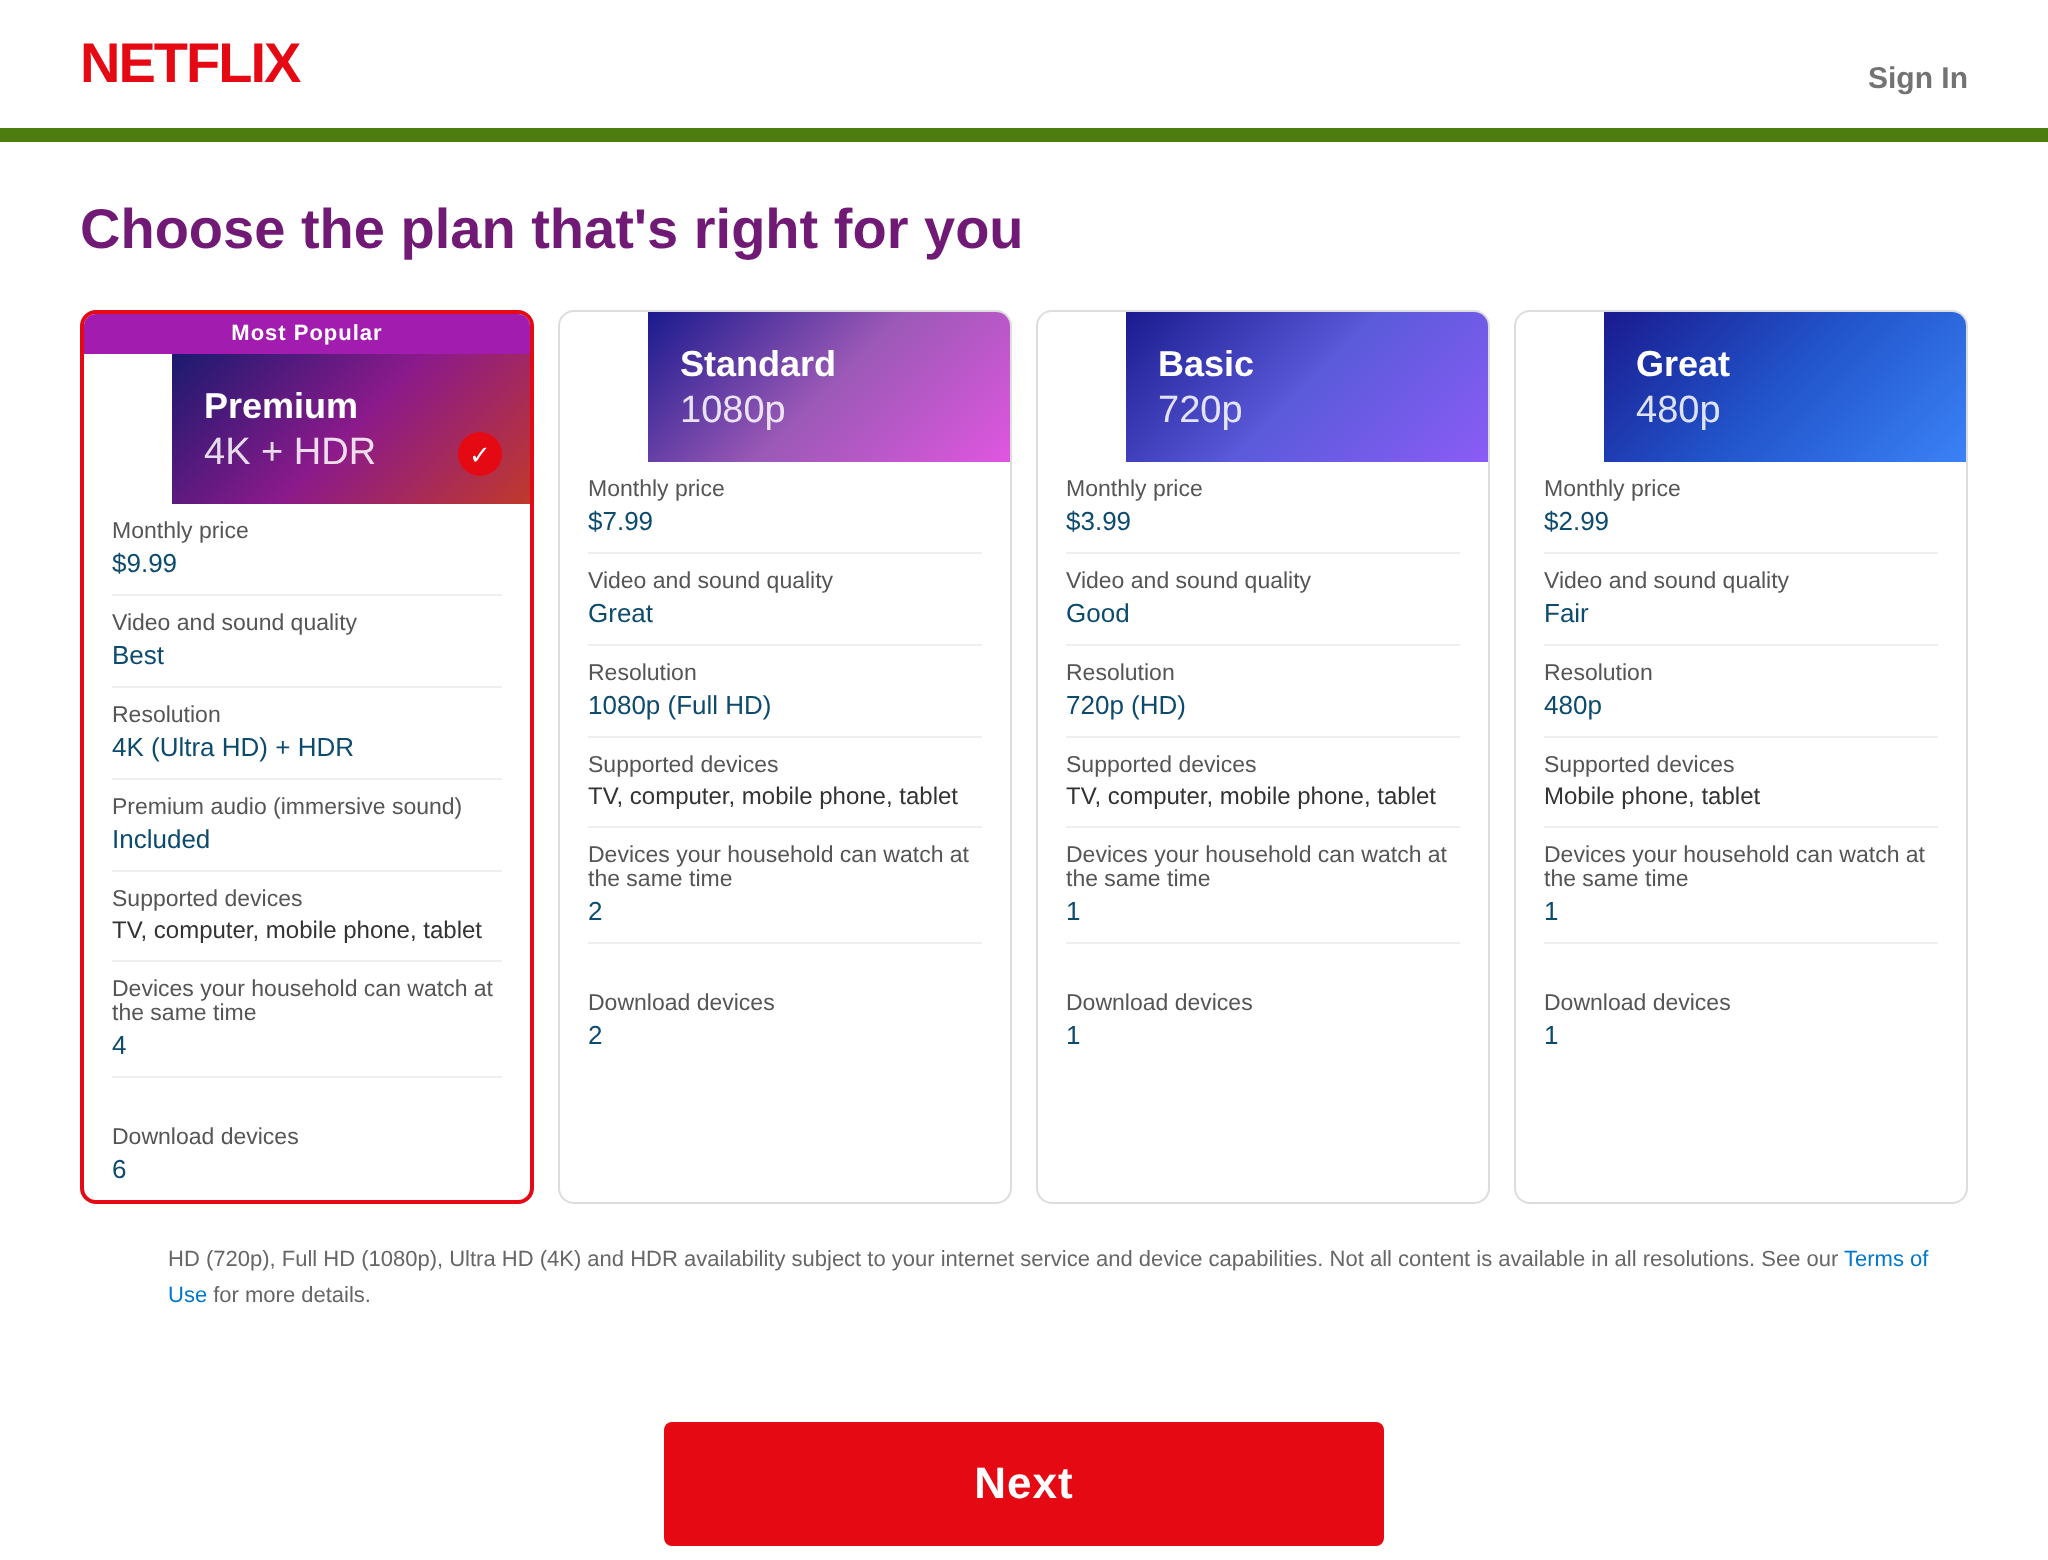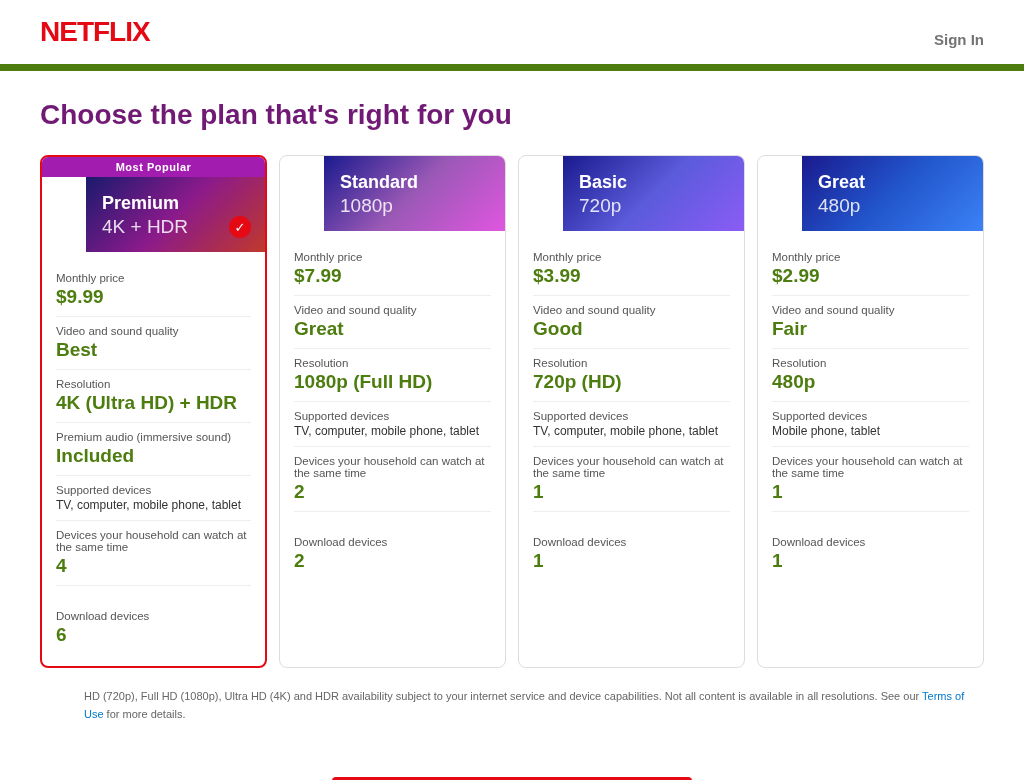--- a/index.html
+++ b/index.html
@@ -104,39 +104,39 @@
       height: 22px;
       background: #E50914;
       border-radius: 50%;
       display: flex;
       align-items: center;
       justify-content: center;
       color: #fff;
       font-size: 13px;
     }
     .plan-details {
-      padding: 12px 14px;
+      padding: 0 14px;
     }
     .detail-row {
       padding: 8px 0;
       border-bottom: 1px solid #eee;
     }
     .detail-row:last-child {
       border-bottom: none;
       margin-top: 16px;
     }
     .detail-label {
       font-size: 11.5px;
       color: #555;
       margin-bottom: 2px;
     }
     .detail-value {
-      font-size: 19px;
-      font-weight: 700;
-      color: #4d7c0f;
+      font-size: 13px;
+      font-weight: 400;
+      color: #0c4a6e;
     }
     .detail-value.light {
       font-weight: 400;
       color: #333;
       font-size: 12px;
     }
     .footer-note {
       font-size: 11px;
       color: #666;
       line-height: 1.6;

